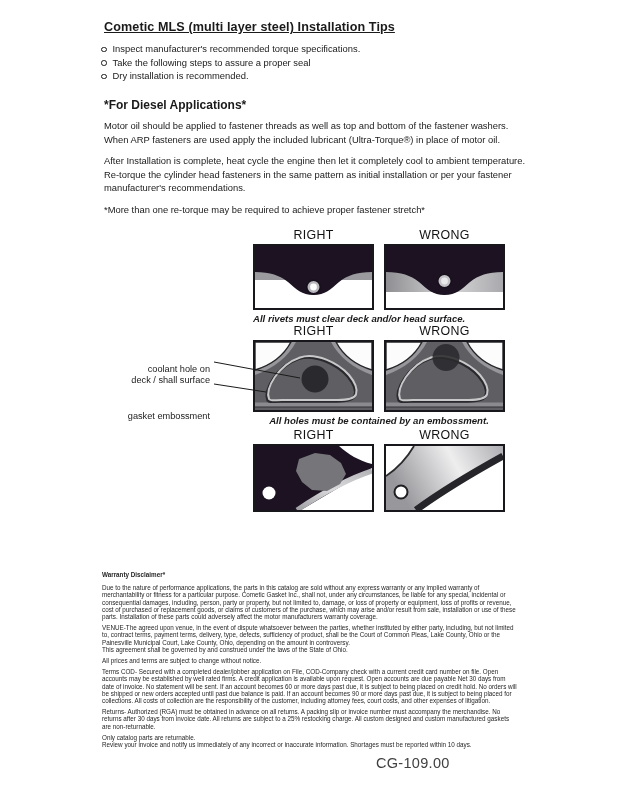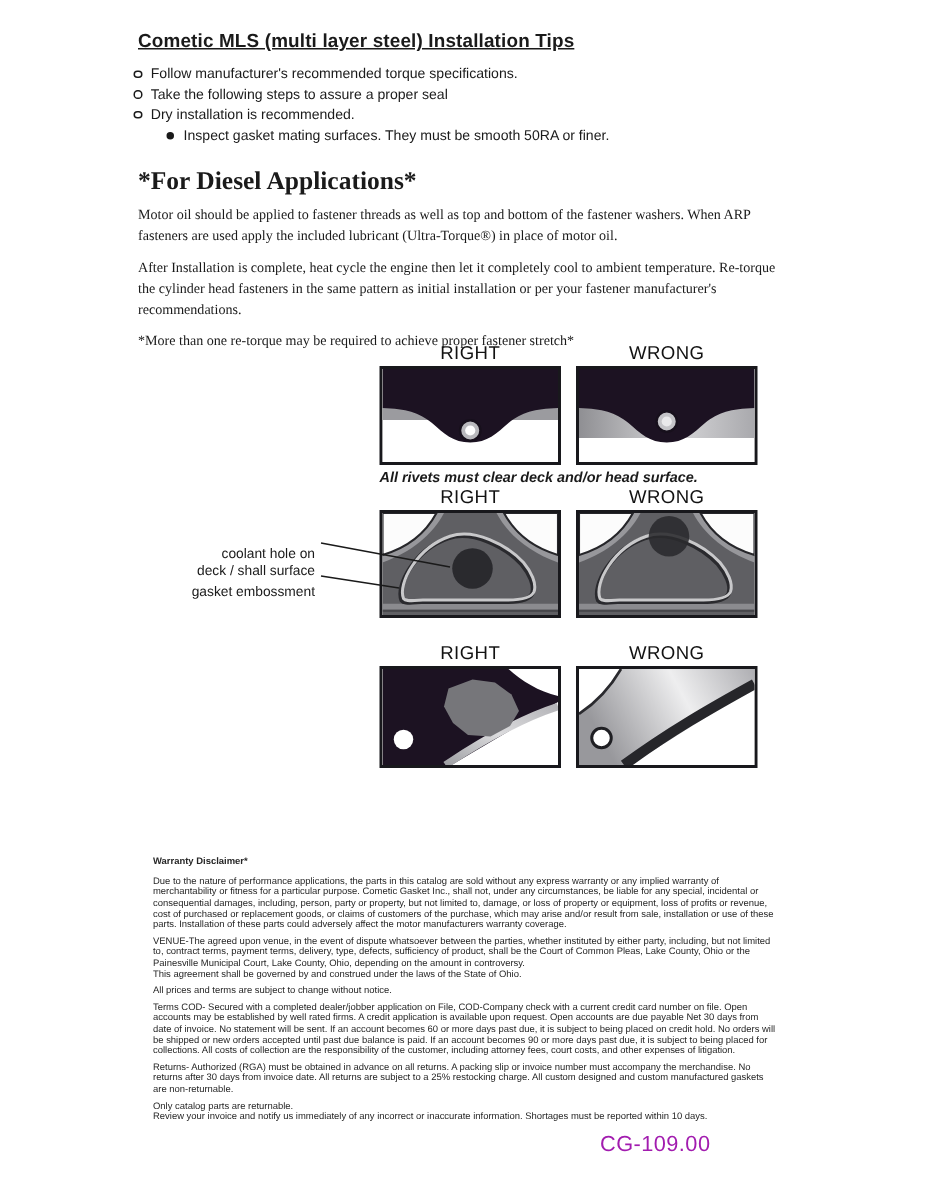--- a/index.html
+++ b/index.html
@@ -1,82 +1,78 @@
 <!DOCTYPE html>
 <html><head>
 <meta charset="utf-8">
 <style>
   html,body { margin:0; padding:0; background:#ffffff; }
   .page { position:relative; width:618px; height:800px; background:#ffffff;
           font-family:"Liberation Sans", sans-serif; color:#1a1a1a; overflow:hidden; }
 
   
-  .text-top { position:absolute; left:89px; top:20px; width:432px; }
+  .text-top { position:absolute; left:101px; top:20px; width:432px; }
   .title { font-size:12.6px; font-weight:bold; text-decoration:underline; margin:0 0 8px 3px; letter-spacing:0.1px; }
   .brow { display:flex; gap:6px; font-size:9.4px; line-height:13.6px; }
   .bullet { flex:none; width:3.5px; height:3.5px; border:1px solid #1a1a1a; border-radius:50%; margin-top:4.8px; background:#fff; }
   .brow.sub { margin-left:22px; }
   .bullet.filled { width:3.4px; height:3.4px; background:#1a1a1a; margin-top:5px; }
-  .diesel-h { font-size:17px; font-weight:bold; margin:15px 0 7px 3px;font-family:Liberation Serif, serif; }
-  .para { font-size:9.4px; line-height:13.8px; margin:0 0 7.5px 3px;font-family:Liberation Serif, serif; }
+  .diesel-h { font-size:12px; font-weight:bold; margin:15px 0 7px 3px; }
+  .para { font-size:9.4px; line-height:13.8px; margin:0 0 7.5px 3px; }
 
   
   .fig { position:absolute; left:237px; width:252px;padding-left:16px; }
   #fig1 { top:228px; } #fig2 { top:324px; } #fig3 { top:428px; }
   .fig-labels { display:flex; }
   .fig-label { width:121px; text-align:center; font-size:12.4px; letter-spacing:0.3px; color:#121212; }
   .fig-label + .fig-label { margin-left:10px; }
   .fig-boxes { display:flex; margin-top:2px; }
   .dbox { box-sizing:border-box; width:121px; border:2px solid #18181c; background:#fff; }
   .dbox + .dbox { margin-left:10px; }
   .dbox svg { display:block; }
   .h66 { height:66px; } .h72 { height:72px; } .h68 { height:68px; }
   .fig-caption { font-weight:bold; font-size:9.6px; line-height:11.6px; margin-top:3px;font-style:italic; }
   .center { text-align:center; }
   .w218 { width:218px; }
 
   
   .fig2-ann { position:absolute; left:104px; top:364px; width:106px; text-align:right;
               font-size:9.2px; line-height:10.8px; color:#1a1a1a; }
-  .fig2-ann .gasket { margin-top:3px; }
+  .fig2-ann .gasket { margin-top:25px; }
   .ann-lines { position:absolute; left:212px; top:356px; }
 
   
   .disclaimer { position:absolute; left:102px; top:571px; width:417px;
                 font-size:6.3px; line-height:7.2px; color:#262626; }
   .disclaimer p { margin:0 0 4px 0; }
   .dh { font-weight:bold; margin-bottom:6px !important; }
   .preline { white-space:pre-line; }
 
   
-  .code { position:absolute; left:400px; top:755px; font-size:14.5px; letter-spacing:0.3px; color:#a21caf; }
+  .code { position:absolute; left:376px; top:755px; font-size:14.5px; letter-spacing:0.3px; color:#404040; }
 </style>
 </head>
 <body>
 
 <div class="page">
 
   <div class="text-top">
     <h1 class="title">Cometic MLS (multi layer steel) Installation Tips</h1>
 
     <div class="brow">
       <span class="bullet"></span>
-      <span>Follow manufacturer's recommended torque specifications.</span>
+      <span>Inspect manufacturer's recommended torque specifications.</span>
     </div>
     <div class="brow">
       <span class="bullet"></span>
       <span>Take the following steps to assure a proper seal</span>
     </div>
     <div class="brow">
       <span class="bullet"></span>
       <span>Dry installation is recommended.</span>
-    </div>
-    <div class="brow sub">
-      <span class="bullet filled"></span>
-      <span>Inspect gasket mating surfaces.  They must be smooth 50RA or finer.</span>
     </div>
 
     <h2 class="diesel-h">*For Diesel Applications*</h2>
     <p class="para">Motor oil should be applied to fastener threads as well as top and bottom of the fastener washers. When ARP fasteners are used apply the included lubricant (Ultra-Torque®) in place of motor oil.</p>
     <p class="para">After Installation is complete, heat cycle the engine then let it completely cool to ambient temperature. Re-torque the cylinder head fasteners in the same pattern as initial installation or per your fastener manufacturer's recommendations.</p>
     <p class="para">*More than one re-torque may be required to achieve proper fastener stretch*</p>
   </div>
 
   <div class="fig" id="fig1">
     <div class="fig-labels">
@@ -141,20 +137,21 @@
           <path d="M117,0 H76 C84,15 98,26 117,33 Z" fill="#97979b"></path>
           <path d="M117,0 H81 C88,13 100,23 117,28 Z" fill="#fcfcfc" stroke="#26262a" stroke-width="1.4"></path>
           <rect x="0" y="60.5" width="117" height="4" fill="#8b8b8f"></rect>
           <rect x="0" y="64.5" width="117" height="1.4" fill="#46464a"></rect>
           <path d="M14,57 C10,47 23,23 45,15.5 C61,10 83,21 94,33 C99,39 103,47 101,52.5 C99,57 91,58 83,58 L27,58 C20,58 16,59.5 14,57 Z" fill="none" stroke="#2a2a2e" stroke-width="3" transform="translate(-1.2,1.2)"></path>
           <path d="M14,57 C10,47 23,23 45,15.5 C61,10 83,21 94,33 C99,39 103,47 101,52.5 C99,57 91,58 83,58 L27,58 C20,58 16,59.5 14,57 Z" fill="none" stroke="#c8c8ca" stroke-width="2"></path>
           <circle cx="60" cy="15.5" r="13.5" fill="#2a2a2e" fill-opacity="0.88"></circle>
         </svg>
       </div>
     </div>
+    <div class="fig-caption center">All holes must be contained by an embossment.</div>
   </div>
 
   <div class="fig2-ann">
     <div>coolant hole on</div>
     <div>deck / shall surface</div>
     <div class="gasket">gasket embossment</div>
   </div>
   <svg class="ann-lines" width="92" height="42" viewBox="0 0 92 42">
     <line x1="2" y1="6" x2="88" y2="22" stroke="#1a1a1a" stroke-width="1"></line>
     <line x1="2" y1="28" x2="54" y2="36" stroke="#1a1a1a" stroke-width="1"></line>

